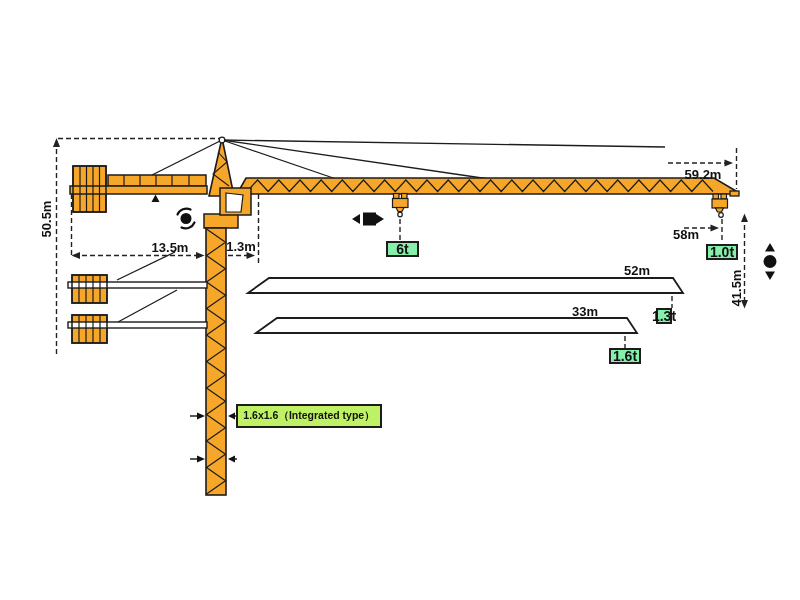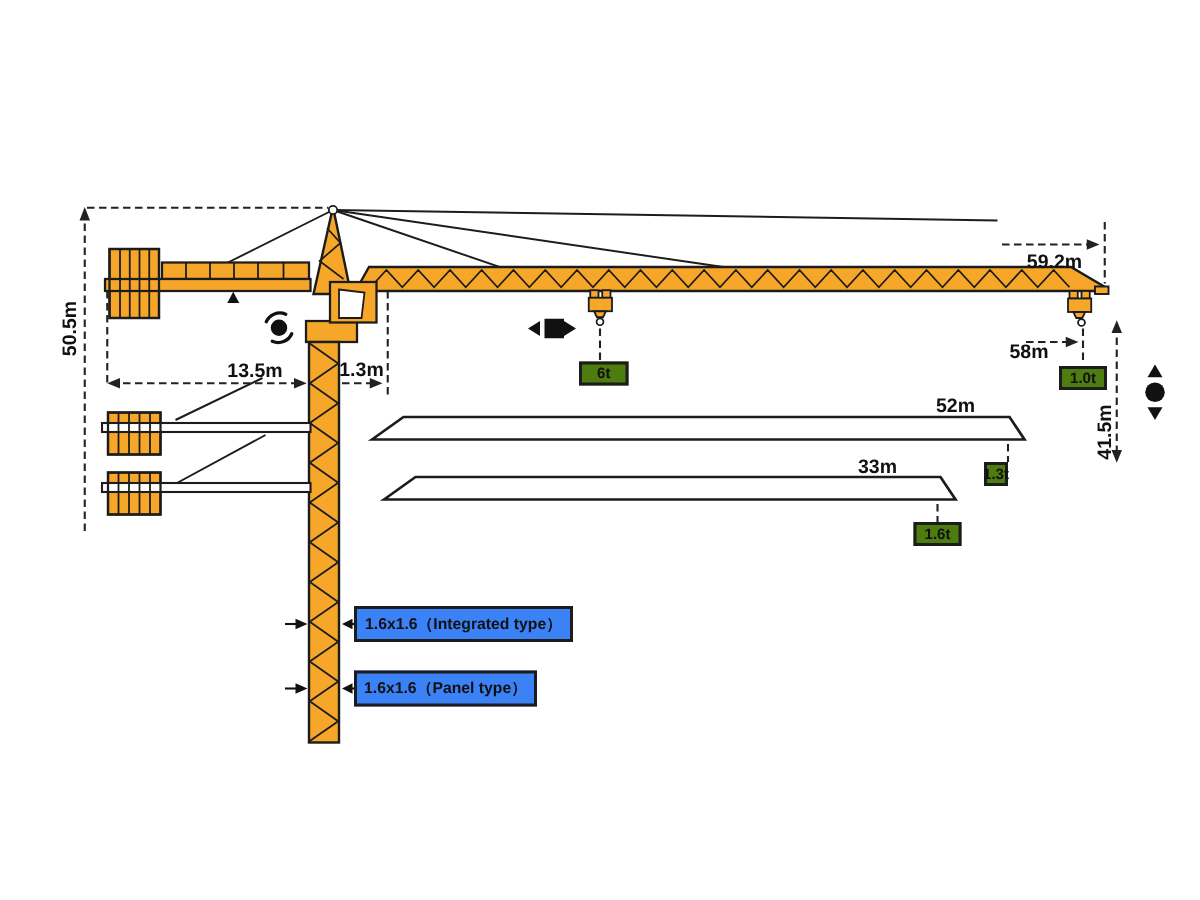--- a/index.html
+++ b/index.html
@@ -2,23 +2,23 @@
 <html><head>
 <meta charset="utf-8">
 <style>
   html,body{margin:0;padding:0;background:#fff;}
   #stage{position:relative;width:800px;height:600px;background:#fff;overflow:hidden;
          font-family:"Liberation Sans",sans-serif;color:#111;}
   #stage svg{position:absolute;left:0;top:0;}
   .lbl{position:absolute;transform:translate(-50%,-50%);font-size:13px;font-weight:bold;
        white-space:nowrap;color:#111;}
   .lbl.vert{transform:translate(-50%,-50%) rotate(-90deg);}
-  .tbox{position:absolute;box-sizing:border-box;background:#4d7c0f;border:2px solid #1c1c1c;
-        font-size:10px;font-weight:bold;display:flex;align-items:center;justify-content:center;}
-  .obox{position:absolute;box-sizing:border-box;background:#3b82f6;border:2px solid #1c1c1c;
+  .tbox{position:absolute;box-sizing:border-box;background:#86efac;border:2px solid #1c1c1c;
+        font-size:14px;font-weight:bold;display:flex;align-items:center;justify-content:center;}
+  .obox{position:absolute;box-sizing:border-box;background:#bef264;border:2px solid #1c1c1c;
         font-size:10.5px;font-weight:bold;display:flex;align-items:center;justify-content:center;
         white-space:nowrap;}
 </style>
 </head>
 <body>
 
 <div id="stage">
 
 <svg width="800" height="600" viewBox="0 0 800 600">
   <g stroke="#1c1c1c" fill="none">
@@ -180,15 +180,14 @@
 <div class="lbl vert" style="left:736px;top:288px;">41.5m</div>
 <div class="lbl" style="left:631px;top:270px;padding-left:12px;">52m</div>
 <div class="lbl" style="left:585px;top:311px;">33m</div>
 
 <div class="tbox" style="left:386px;top:241px;width:33px;height:16px;">6t</div>
 <div class="tbox" style="left:706px;top:244px;width:32px;height:16px;text-align:center;">1.0t</div>
 <div class="tbox" style="left:656px;top:308px;width:16px;height:16px;text-align:center;">1.3t</div>
 <div class="tbox" style="left:609px;top:348px;width:32px;height:16px;">1.6t</div>
 
 <div class="obox" style="left:236px;top:404px;width:146px;height:24px;">1.6x1.6（Integrated type）</div>
-<div class="obox" style="left:236px;top:447px;width:122px;height:24px;">1.6x1.6（Panel type）</div>
 
 </div>
 
 </body></html>

